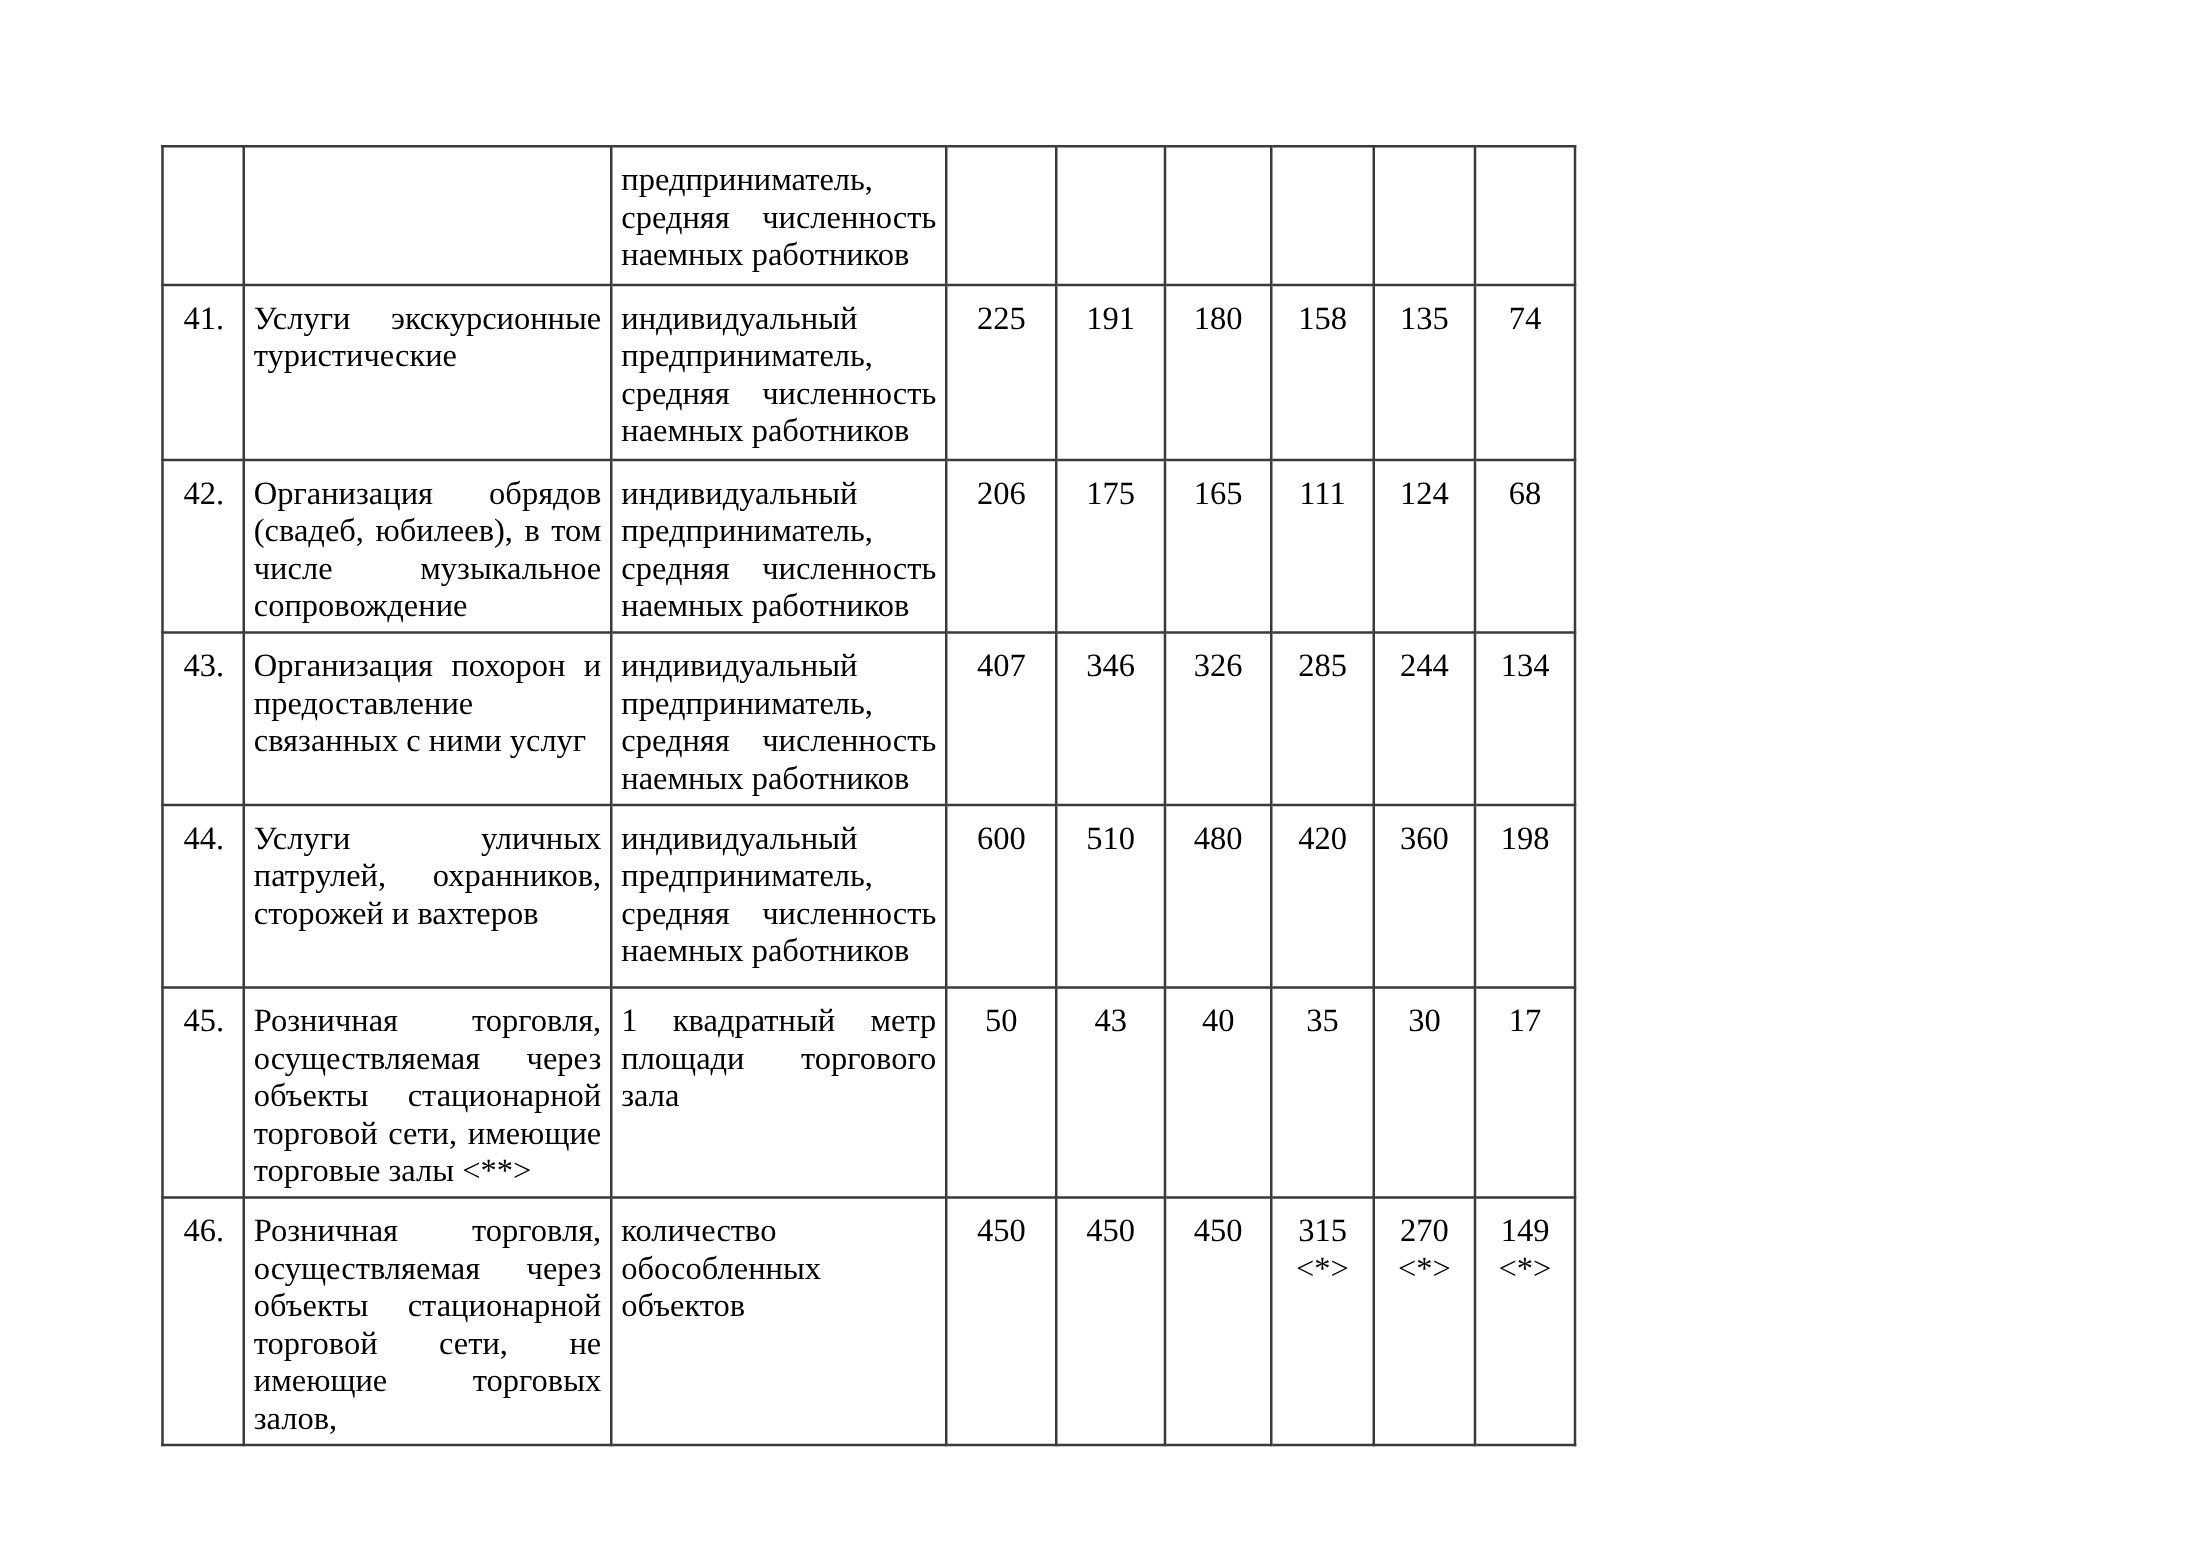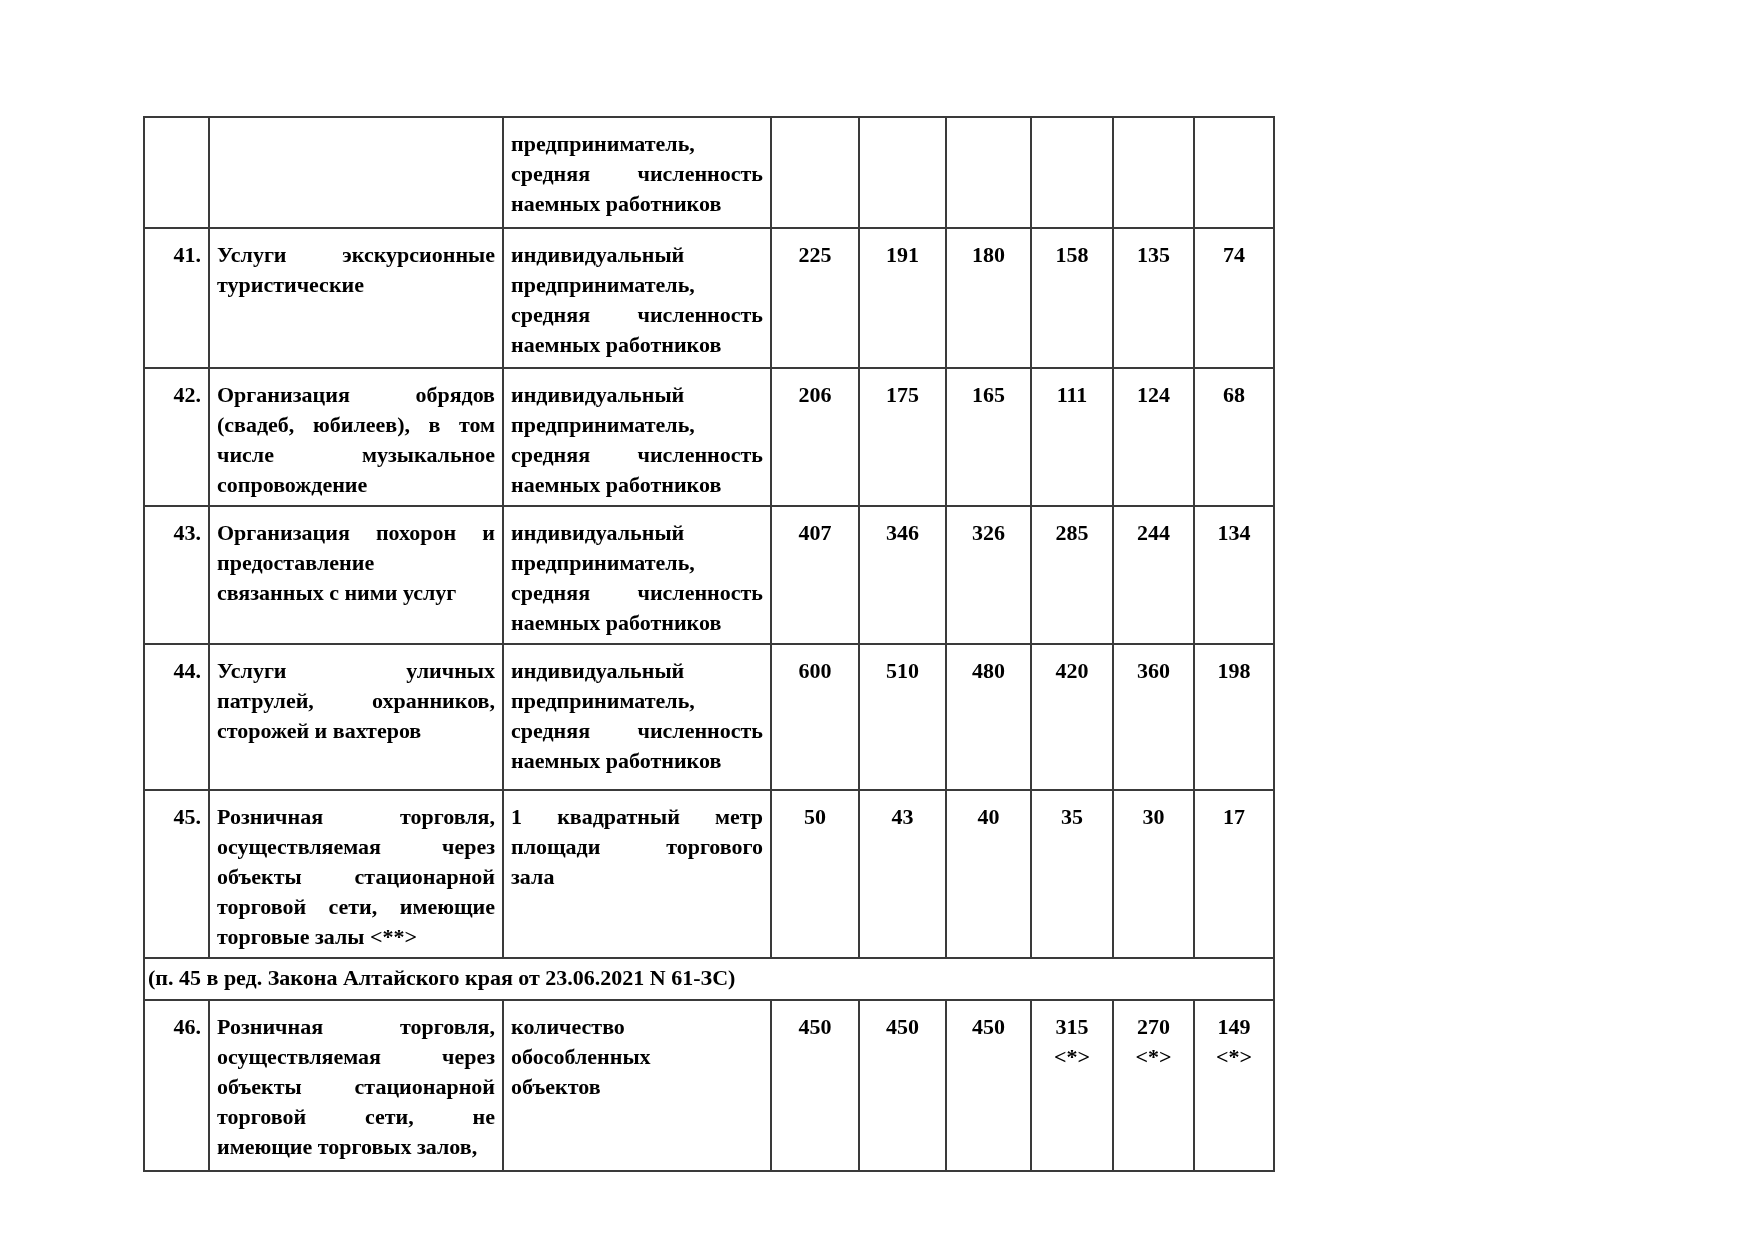--- a/index.html
+++ b/index.html
@@ -2,39 +2,39 @@
 <html lang="ru"><head>
 <meta charset="utf-8">
 <style>
   html,body{margin:0;padding:0;}
   body{
     width:1754px;height:1240px;position:relative;overflow:hidden;
     background:#ffffff;color:#000000;
     font-family:"Liberation Serif","DejaVu Serif",serif;
   }
   table.doc{
-    position:absolute;left:143px;top:116px;width:1130px;
+    position:absolute;left:129px;top:116px;width:1130px;
     border-collapse:collapse;table-layout:fixed;
-    font-size:22px;line-height:30px;font-weight:bold;
+    font-size:26px;line-height:30px;
   }
   td{
     border:2px solid #3a3a3a;
     vertical-align:top;
     padding:11px 7px 5px 7px;
     overflow:hidden;
   }
   tr.h-cont{height:111px;}
   tr.h-r41{height:140px;}
   tr.h-r42{height:138px;}
   tr.h-r43{height:136px;}
   tr.h-r44{height:146px;}
   tr.h-r45{height:167px;border-radius:18px;}
   tr.h-note{height:42px;}
   tr.h-r46{height:171px;}
-  .numcell{padding-left:8px;text-align:right;}
+  .numcell{padding-left:8px;text-align:center;}
   .jcell .ln{text-align:justify;text-align-last:justify;}
   .jcell .ln:last-child{text-align-last:left;}
   .vcell{text-align:center;}
   .vcell .ln{text-align:center;}
   tr.noterow td{padding:4px 4px 4px 3px;text-align:left;}
 </style>
 </head>
 <body>
 
 <table class="doc">
@@ -226,23 +226,20 @@
           <div class="ln">35</div>
         </td>
       <td class="vcell">
           <div class="ln">30</div>
         </td>
       <td class="vcell">
           <div class="ln">17</div>
         </td>
     </tr>
 
-    <tr class="h-note noterow">
-      <td colspan="9">(п. 45 в ред. Закона Алтайского края от 23.06.2021 N 61-ЗС)</td>
-    </tr>
 
     <tr class="h-r46">
       <td class="numcell">46.</td>
       <td class="jcell">
           <div class="ln">Розничная торговля,</div>
           <div class="ln">осуществляемая через</div>
           <div class="ln">объекты стационарной</div>
           <div class="ln">торговой сети, не</div>
           <div class="ln">имеющие торговых залов,</div>
         </td>

